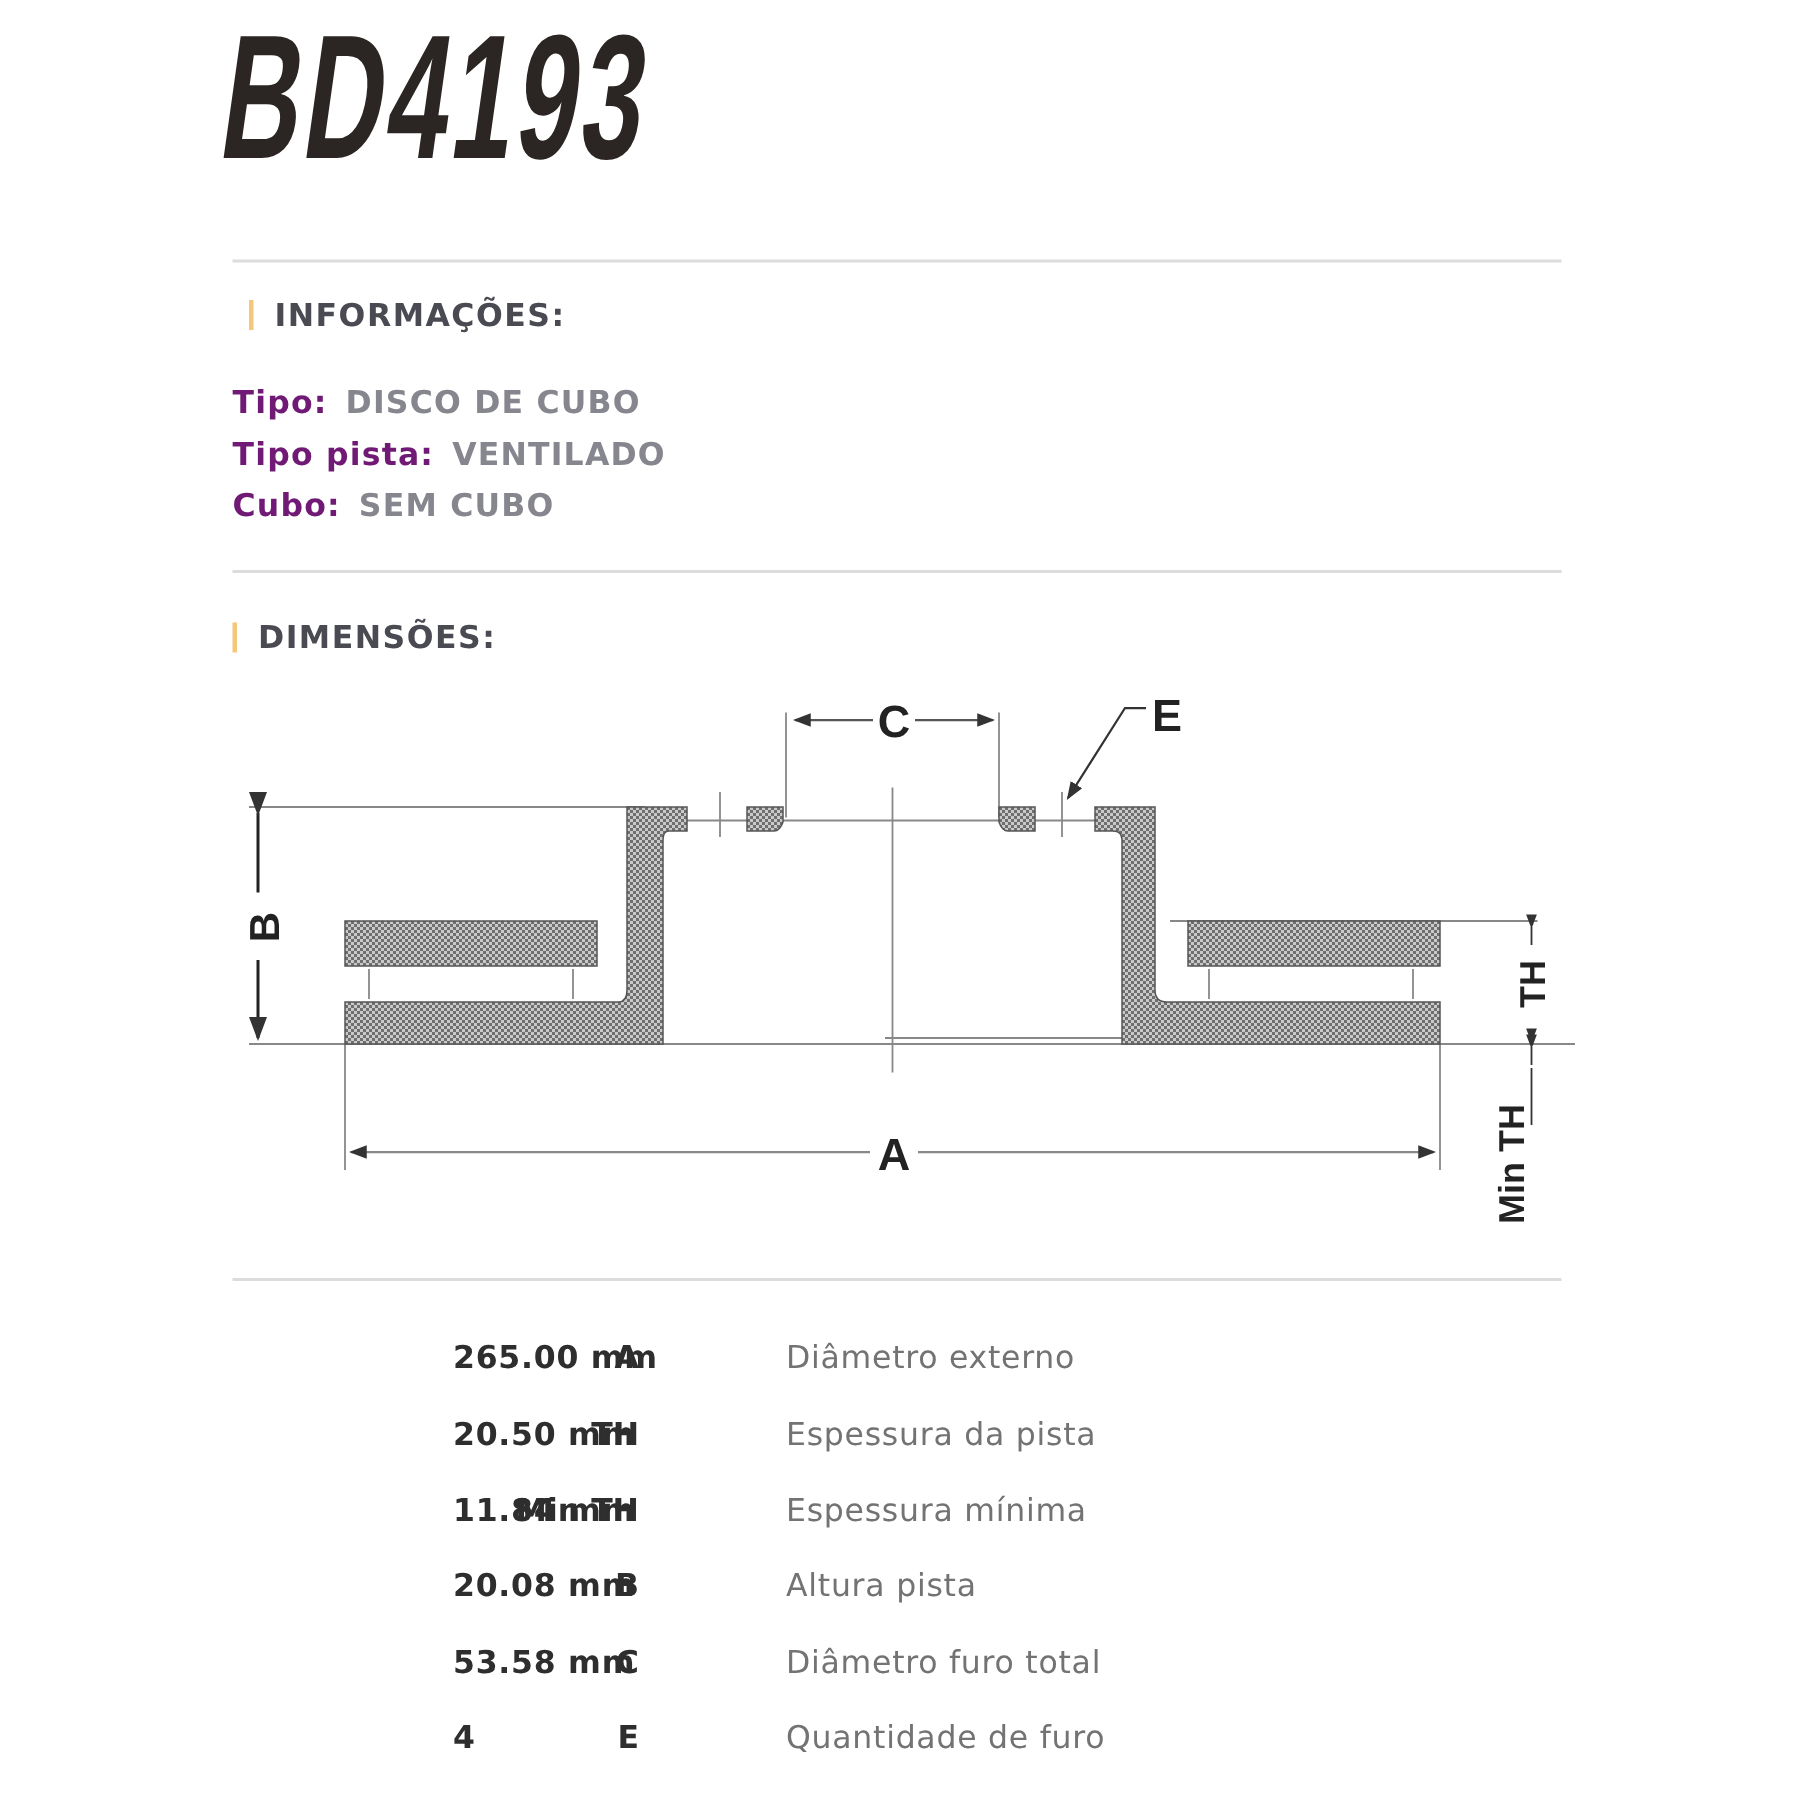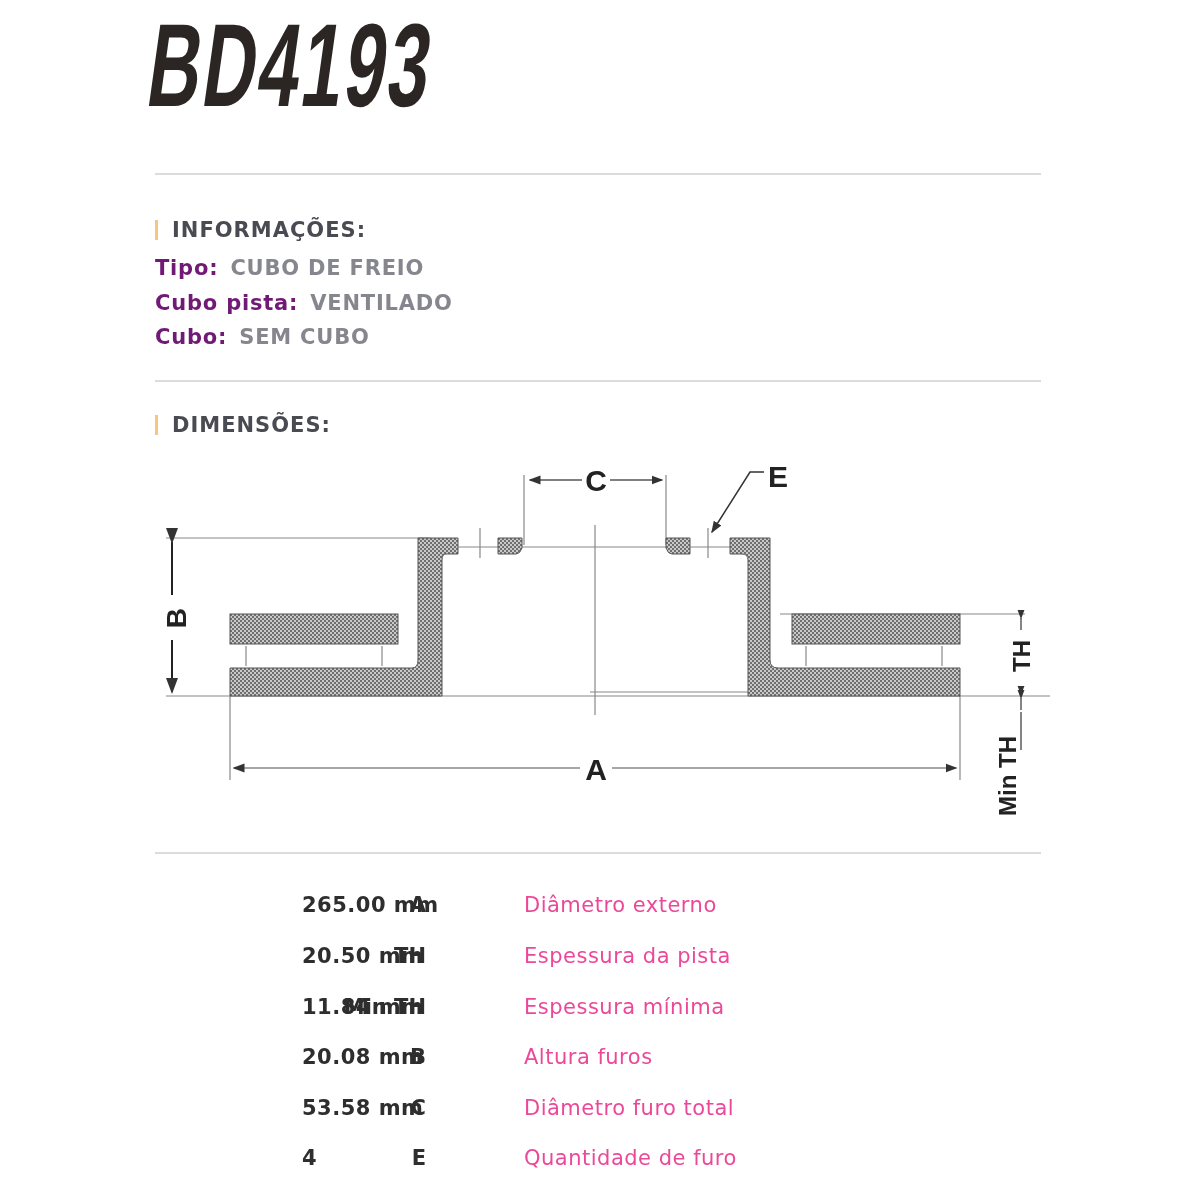--- a/index.html
+++ b/index.html
@@ -12,39 +12,39 @@
     .section-head { position: absolute; left: 155px; display: flex; align-items: center; }
     .section-head .bar { width: 3px; height: 20px; background: #f5c77a; margin-right: 14px; }
     .section-head .lbl { font-size: 21px; font-weight: bold; color: #4a4a52; letter-spacing: 1px; }
     .info-row { position: absolute; left: 155px; font-size: 21px; font-weight: bold; letter-spacing: 0.8px; }
     .info-row .k { color: #701a75; margin-right: 12px; }
     .info-row .v { color: #86868e; }
     .diagram { position: absolute; left: 150px; top: 450px; width: 900px; height: 390px; }
     .dim-row { position: absolute; left: 160px; width: 700px; height: 30px; font-size: 21px; }
     .dim-row .code { position: absolute; right: 434px; font-weight: bold; color: #2e2e2e; text-align: right; white-space: nowrap; }
     .dim-row .val { position: absolute; left: 142px; font-weight: bold; color: #2e2e2e; white-space: nowrap; letter-spacing: 0.5px; }
-    .dim-row .desc { position: absolute; left: 364px; color: #ec4899; white-space: nowrap; letter-spacing: 0.5px; }
+    .dim-row .desc { position: absolute; left: 364px; color: #737373; white-space: nowrap; letter-spacing: 0.5px; }
   </style>
 </head>
 <body>
 
 <div class="title">BD4193</div>
 
 <div class="rule" style="top:173px;"></div>
 
-<div class="section-head" style="top:218px;">
+<div class="section-head" style="top:198px;margin-left:11px;">
   <span class="bar"></span>
   <span class="lbl">INFORMAÇÕES:</span>
 </div>
 
 <div class="info-row" style="top:256px;">
-  <span class="k">Tipo:</span><span class="v">CUBO DE FREIO</span>
+  <span class="k">Tipo:</span><span class="v">DISCO DE CUBO</span>
 </div>
 <div class="info-row" style="top:291px;">
-  <span class="k">Cubo pista:</span><span class="v">VENTILADO</span>
+  <span class="k">Tipo pista:</span><span class="v">VENTILADO</span>
 </div>
 <div class="info-row" style="top:325px;">
   <span class="k">Cubo:</span><span class="v">SEM CUBO</span>
 </div>
 
 <div class="rule" style="top:380px;"></div>
 
 <div class="section-head" style="top:413px;">
   <span class="bar"></span>
   <span class="lbl">DIMENSÕES:</span>
@@ -141,21 +141,21 @@
   <span class="desc">Espessura da pista</span>
 </div>
 <div class="dim-row" style="top:995px;">
   <span class="code">Min TH</span>
   <span class="val">11.84 mm</span>
   <span class="desc">Espessura mínima</span>
 </div>
 <div class="dim-row" style="top:1045px;">
   <span class="code">B</span>
   <span class="val">20.08 mm</span>
-  <span class="desc">Altura furos</span>
+  <span class="desc">Altura pista</span>
 </div>
 <div class="dim-row" style="top:1096px;">
   <span class="code">C</span>
   <span class="val">53.58 mm</span>
   <span class="desc">Diâmetro furo total</span>
 </div>
 <div class="dim-row" style="top:1146px;">
   <span class="code">E</span>
   <span class="val">4</span>
   <span class="desc">Quantidade de furo</span>

